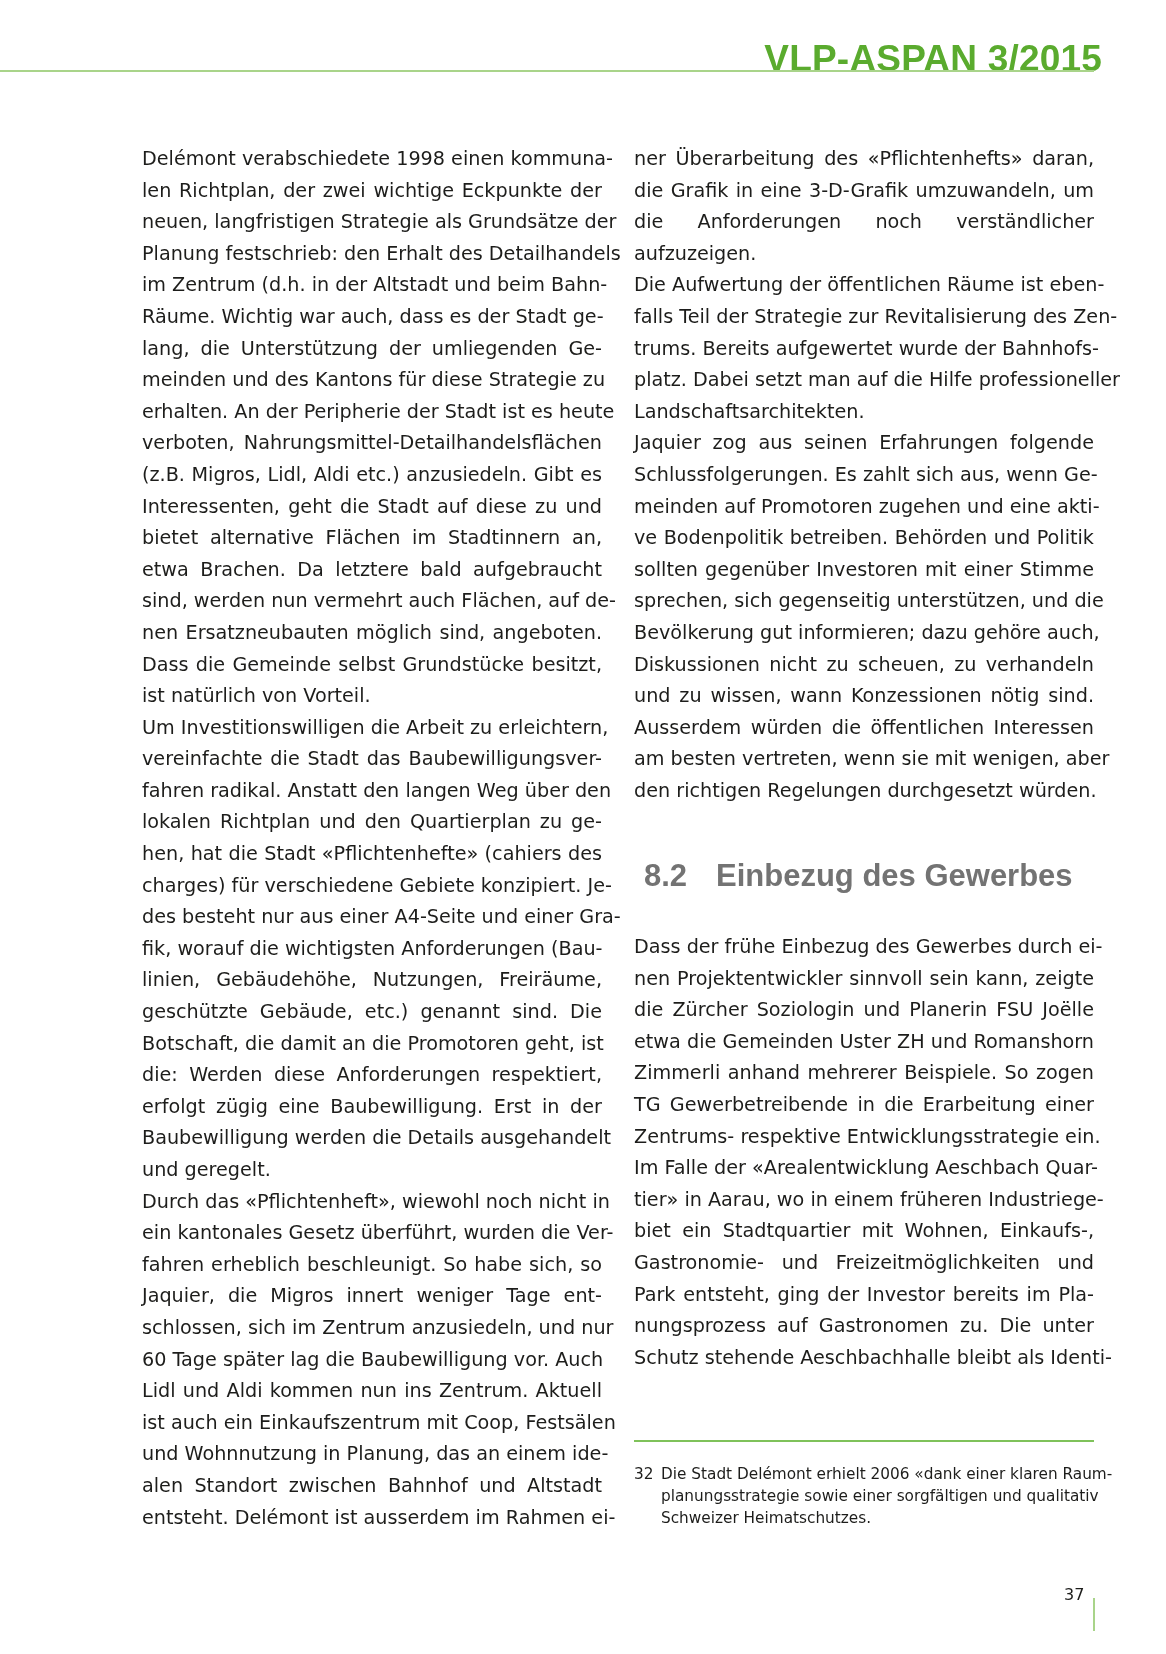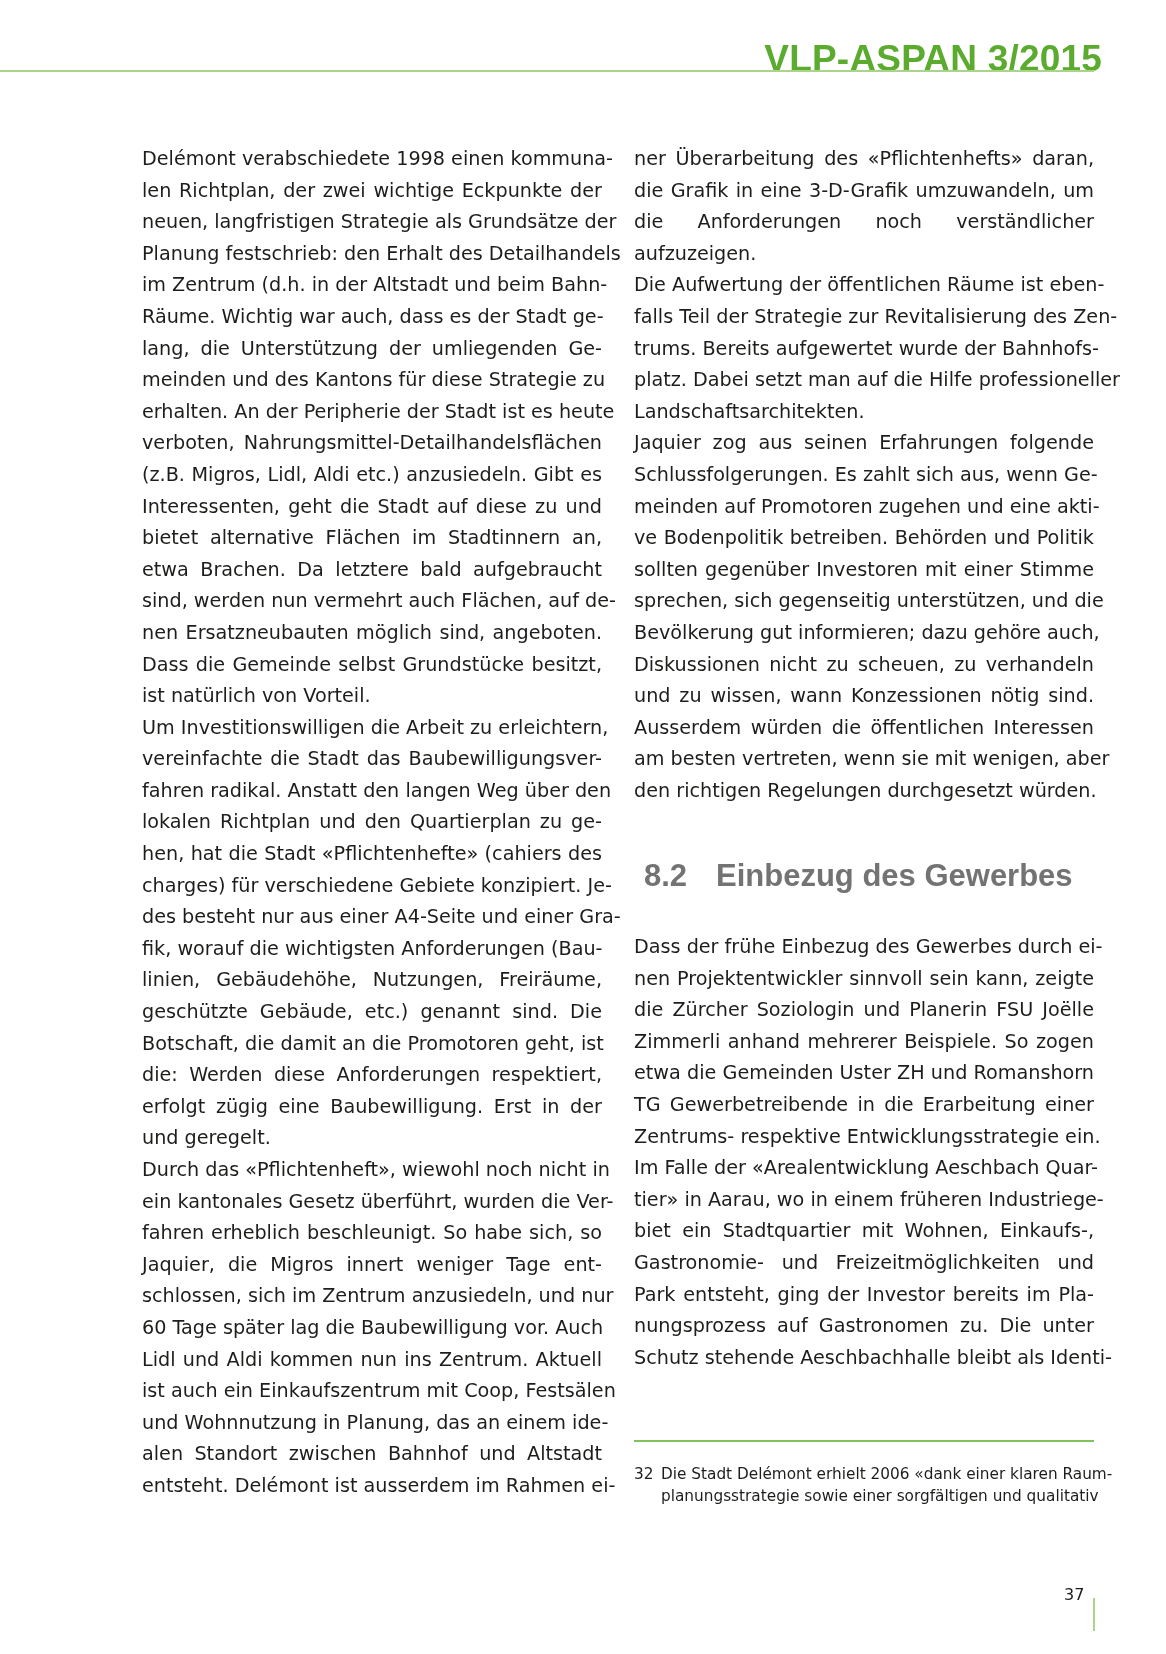--- a/index.html
+++ b/index.html
@@ -61,20 +61,21 @@
       <span class="line">lokalen Richtplan und den Quartierplan zu ge-</span>
       <span class="line">hen, hat die Stadt «Pflichtenhefte» (cahiers des</span>
       <span class="line">charges) für verschiedene Gebiete konzipiert. Je-</span>
       <span class="line">des besteht nur aus einer A4-Seite und einer Gra-</span>
       <span class="line">fik, worauf die wichtigsten Anforderungen (Bau-</span>
       <span class="line">linien, Gebäudehöhe, Nutzungen, Freiräume,</span>
       <span class="line">geschützte Gebäude, etc.) genannt sind. Die</span>
       <span class="line">Botschaft, die damit an die Promotoren geht, ist</span>
       <span class="line">die: Werden diese Anforderungen respektiert,</span>
       <span class="line">erfolgt zügig eine Baubewilligung. Erst in der</span>
+      <span class="line">Baubewilligung werden die Details ausgehandelt</span>
       <span class="line last">und geregelt.</span>
     </div>
     <div>
       <span class="line">Durch das «Pflichtenheft», wiewohl noch nicht in</span>
       <span class="line">ein kantonales Gesetz überführt, wurden die Ver-</span>
       <span class="line">fahren erheblich beschleunigt. So habe sich, so</span>
       <span class="line">Jaquier, die Migros innert weniger Tage ent-</span>
       <span class="line">schlossen, sich im Zentrum anzusiedeln, und nur</span>
       <span class="line">60 Tage später lag die Baubewilligung vor. Auch</span>
       <span class="line">Lidl und Aldi kommen nun ins Zentrum. Aktuell</span>
@@ -116,37 +117,38 @@
 
 <div class="heading">
   <span class="num">8.2</span><span>Einbezug des Gewerbes</span>
 </div>
 
 <div class="col-right-2">
     <div>
       <span class="line">Dass der frühe Einbezug des Gewerbes durch ei-</span>
       <span class="line">nen Projektentwickler sinnvoll sein kann, zeigte</span>
       <span class="line">die Zürcher Soziologin und Planerin FSU Joëlle</span>
+      <span class="line">etwa die Gemeinden Uster ZH und Romanshorn</span>
       <span class="line">Zimmerli anhand mehrerer Beispiele. So zogen</span>
-      <span class="line">etwa die Gemeinden Uster ZH und Romanshorn</span>
       <span class="line">TG Gewerbetreibende in die Erarbeitung einer</span>
       <span class="line">Zentrums- respektive Entwicklungsstrategie ein.</span>
       <span class="line">Im Falle der «Arealentwicklung Aeschbach Quar-</span>
       <span class="line">tier» in Aarau, wo in einem früheren Industriege-</span>
       <span class="line">biet ein Stadtquartier mit Wohnen, Einkaufs-,</span>
       <span class="line">Gastronomie- und Freizeitmöglichkeiten  und</span>
       <span class="line">Park entsteht, ging der Investor bereits im Pla-</span>
       <span class="line">nungsprozess auf Gastronomen zu. Die unter</span>
       <span class="line">Schutz stehende Aeschbachhalle bleibt als Identi-</span>
     </div>
   </div>
 
 <div class="fn-rule"></div>
 <div class="footnote">
   <span class="fn-num">32</span>
   <div class="fn-lines" id="fn-lines">
       <span class="fn-line">Die Stadt Delémont erhielt 2006 «dank einer klaren Raum-</span>
       <span class="fn-line">planungsstrategie sowie einer sorgfältigen und qualitativ</span>
+      <span class="fn-line last">Schweizer Heimatschutzes.</span>
     </div>
 </div>
 
 <div class="page-num">37</div>
 <div class="page-rule"></div>
 
 </body></html>

